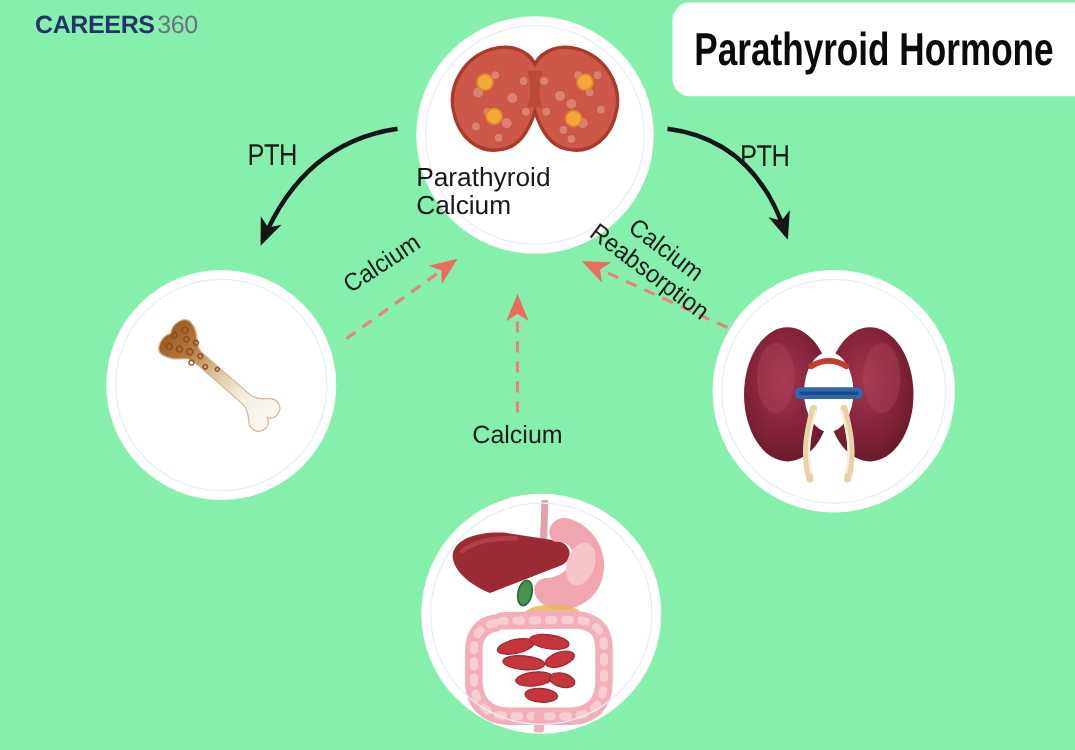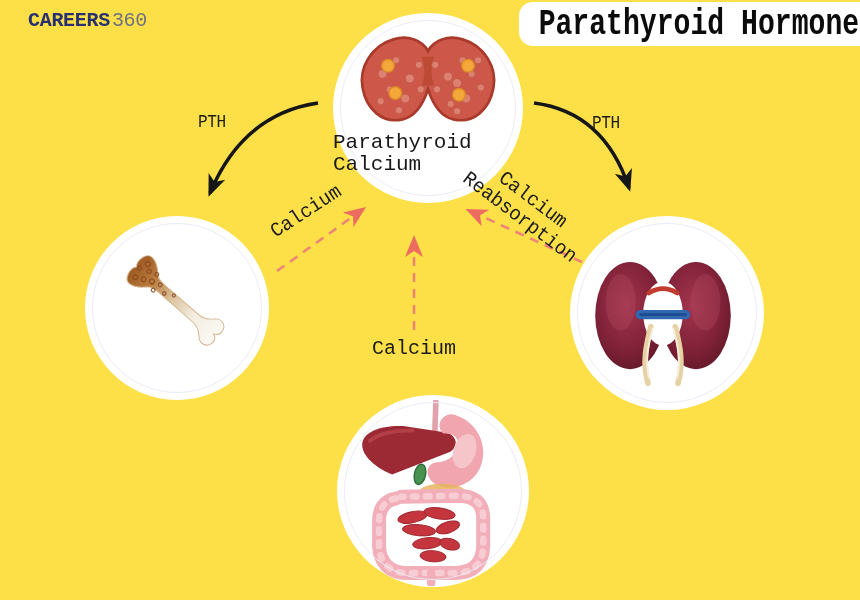--- a/index.html
+++ b/index.html
@@ -1,47 +1,47 @@
 <!DOCTYPE html>
 <html><head>
 <meta charset="utf-8">
 <style>
   html,body{margin:0;padding:0;}
   .stage{
     position:relative;width:860px;height:600px;overflow:hidden;
-    background:#fde047;
-    font-family:Liberation Mono, monospace;
+    background:#86efac;
+    font-family:Liberation Sans, sans-serif;
   }
   
   .logo{position:absolute;left:28px;top:9px;font-size:20px;letter-spacing:-0.3px;white-space:nowrap;}
   .logo .p1{font-weight:700;color:#283170;}
   .logo .p2{font-weight:400;color:#6d7183;margin-left:2px;}
   .title-box{
-    position:absolute;right:0;top:2px;width:322px;height:44px;background:#ffffff;
-    border-radius:14px 0 0 14px;display:flex;align-items:center;justify-content:center;padding-left:19px;
+    position:absolute;right:0;top:2px;width:322px;height:75px;background:#ffffff;
+    border-radius:14px 0 0 14px;display:flex;align-items:center;justify-content:center;
   }
   .title-box .t{
     font-size:37px;font-weight:700;color:#0b0b0b;white-space:nowrap;
     transform:scaleX(0.76);transform-origin:center;letter-spacing:0px;
   }
   
   .node{position:absolute;background:#ffffff;border-radius:50%;}
   .node::after{content:"";position:absolute;inset:7px;border:1.5px solid #e9ecf5;border-radius:50%;pointer-events:none;}
   .node-parathyroid{left:333px;top:13px;width:190px;height:190px;}
   .node-bone{left:85px;top:216px;width:184px;height:184px;}
   .node-kidneys{left:570px;top:216px;width:194px;height:194px;}
   .node-digestive{left:337px;top:395px;width:192px;height:192px;}
   .organ{position:absolute;}
   .node-label{
     position:absolute;left:0;right:0;top:119px;text-align:left;z-index:3;
     font-size:21px;line-height:22px;font-weight:500;color:#191919;
   }
   
   .lbl{position:absolute;color:#1b1b1b;font-weight:500;z-index:5;white-space:nowrap;}
-  .pth{font-size:19px;letter-spacing:-0.5px;}
+  .pth{font-size:24px;letter-spacing:-0.5px;}
   .pth .sq{display:inline-block;transform:scaleX(0.85);transform-origin:left center;}
   .lbl-calcium{left:248px;top:200px;width:116px;text-align:center;font-size:20px;
     transform:rotate(-33deg) scaleX(0.95);transform-origin:center;}
   .lbl-reabsorption{left:453px;top:187px;width:146px;text-align:center;font-size:20px;line-height:22px;
     transform:rotate(37deg) scaleX(0.95);transform-origin:center;white-space:nowrap;}
   .lbl-phosphate{left:334px;top:337px;width:160px;text-align:center;font-size:20px;line-height:23px;font-weight:500;}
   
   .arrows{position:absolute;left:0;top:0;width:860px;height:600px;z-index:4;pointer-events:none;}
 </style>
 </head>

